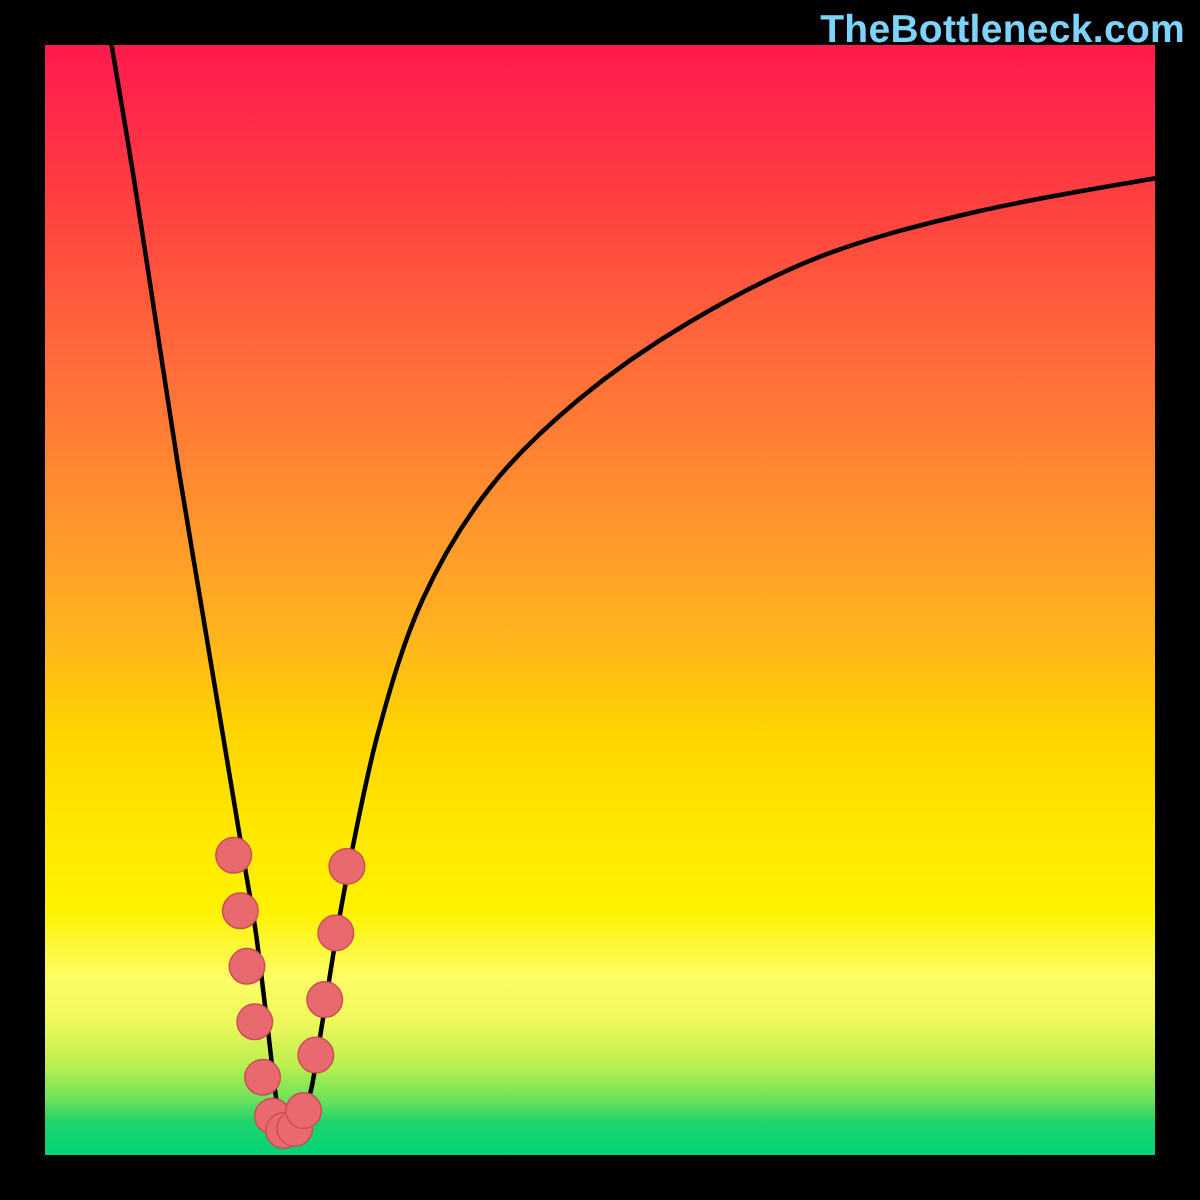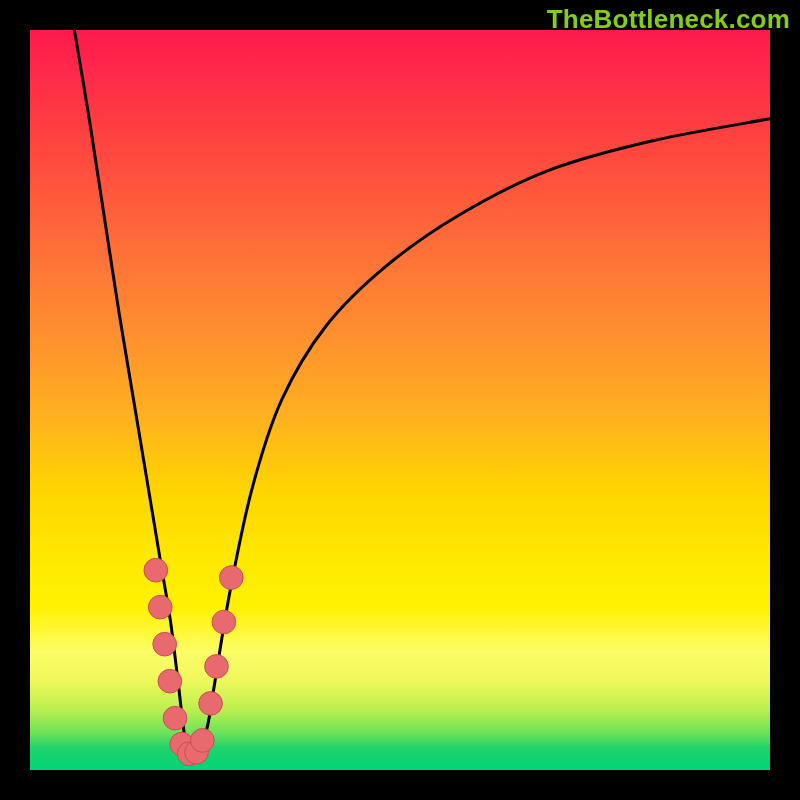--- a/index.html
+++ b/index.html
@@ -42,21 +42,21 @@
       #b8ef4e 92%,
       #6de25a 95%,
       #1fd36a 97%,
       #00d478 100%
     );
   }
   .watermark {
     position: absolute;
     top: 4px;
     right: 10px;
-    color: #84cc16;
+    color: #7dd3fc;
     font-size: 26px;
     font-weight: 600;
     letter-spacing: 0.2px;
     user-select: none;
     margin-left: 12px;
   }
   svg.curve {
     position: absolute;
     top: 0;
     left: 0;

